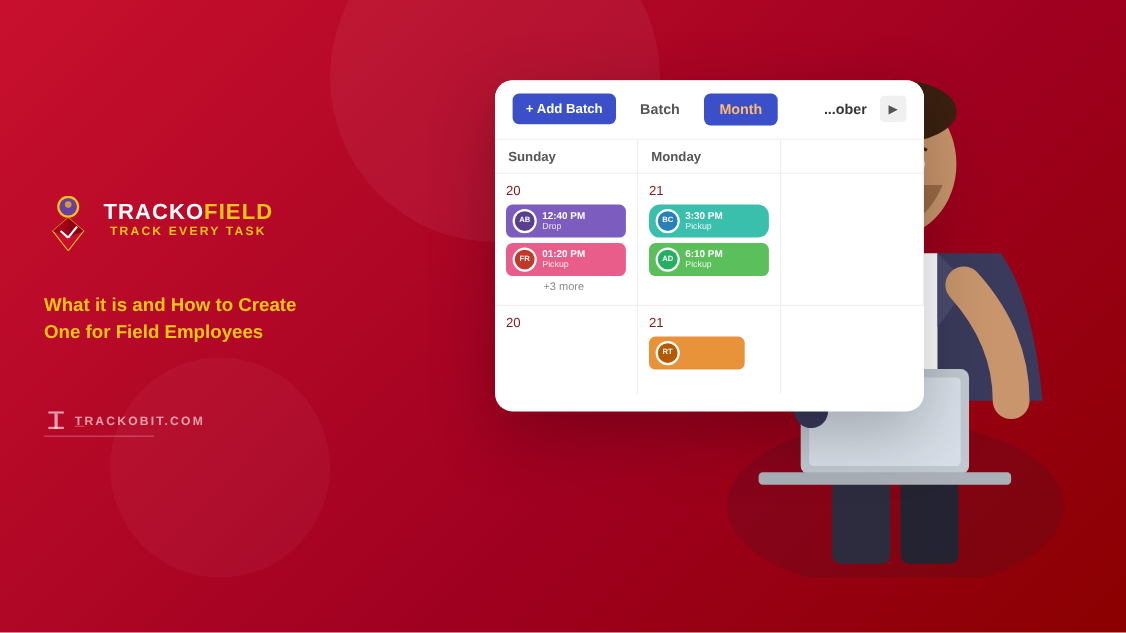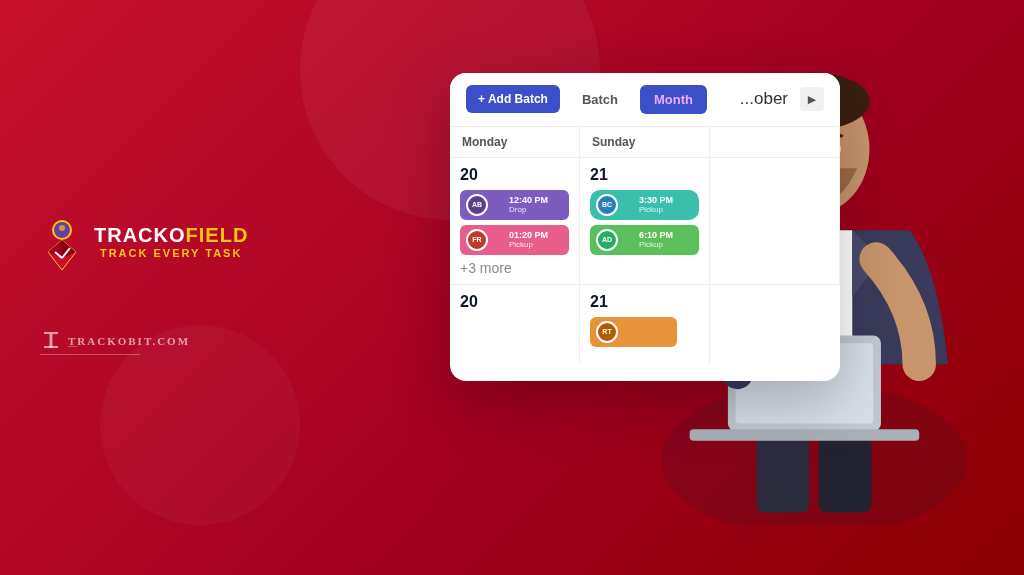--- a/index.html
+++ b/index.html
@@ -107,21 +107,20 @@
       line-height: 1.4;
       margin-bottom: 36px;
     }
 
     
     .footer-logo {
       display: flex;
       align-items: center;
       gap: 6px;
       margin-top: 22px;
-      font-family: Liberation Serif, serif;
     }
     .footer-logo-underline {
       width: 100px;
       height: 1px;
       background: rgba(255,255,255,0.3);
       margin-top: 2px;
     }
 
     
     .right-section {
@@ -187,28 +186,28 @@
       background: transparent;
       padding: 7px 14px;
       font-size: 13px;
       font-weight: 600;
       border-radius: 6px;
       cursor: pointer;
       color: #555;
     }
     .tab-btn.active {
       background: #3b4fc8;
-      color: #f0abfc;
+      color: #fdba74;
     }
 
     .nav-label {
       margin-left: auto;
-      font-size: 17px;
+      font-size: 13px;
       color: #333;
-      font-weight: 400;
+      font-weight: 700;
     }
     .nav-arrow {
       width: 24px;
       height: 24px;
       display: flex;
       align-items: center;
       justify-content: center;
       background: #f0f0f0;
       border-radius: 4px;
       cursor: pointer;
@@ -237,33 +236,33 @@
     .day-cell {
       padding: 8px 10px;
       border-right: 1px solid #eee;
       border-bottom: 1px solid #eee;
       min-height: 120px;
       vertical-align: top;
     }
     .day-cell:last-child { border-right: none; }
 
     .day-num {
-      font-size: 16px;
-      color: #0f172a;
+      font-size: 12px;
+      color: #7f1d1d;
       margin-bottom: 6px;
-      font-weight: 700;
+      font-weight: 400;
     }
 
     .event-card {
       border-radius: 6px;
       padding: 4px 6px;
       margin-bottom: 5px;
       display: flex;
       align-items: center;
-      gap: 21px;
+      gap: 5px;
       cursor: pointer;
     }
     .event-avatar {
       width: 22px;
       height: 22px;
       border-radius: 50%;
       display: flex;
       align-items: center;
       justify-content: center;
       font-size: 7px;
@@ -291,23 +290,23 @@
     .event-teal   { background: #3bbfad; border-radius: 10px; }
     .event-green  { background: #5bbf5b; }
     .event-orange { background: #e8923a; }
 
     .avatar-purple { background: #5a3f8f; }
     .avatar-red    { background: #c0392b; }
     .avatar-blue   { background: #2980b9; }
     .avatar-green  { background: #27ae60; }
 
     .more-label {
-      font-size: 14px;
+      font-size: 10px;
       color: #888;
-      text-align: left;
+      text-align: center;
       padding-right: 4px;
       margin-top: 2px;
       cursor: pointer;
     }
 
     
     .footer-row {
       display: flex;
       align-items: center;
       flex-direction: column;
@@ -345,20 +344,23 @@
         <div class="logo-name">
           <span class="logo-track">TRACKO</span><span class="logo-ofield">FIELD</span>
         </div>
         <div class="logo-tagline">TRACK EVERY TASK</div>
       </div>
     </div>
 
     <div class="headline">
     </div>
 
+    <div class="subtitle">
+      What it is and How to Create<br>One for Field Employees
+    </div>
 
     <div class="footer-row">
       <div class="footer-logo">
 
         <svg width="22" height="22" viewBox="0 0 22 22">
           <rect x="4" y="2" width="14" height="2" fill="rgba(255,255,255,0.6)"></rect>
           <rect x="9.5" y="4" width="3" height="14" fill="rgba(255,255,255,0.6)"></rect>
           <rect x="4" y="16" width="14" height="2" fill="rgba(255,255,255,0.6)"></rect>
         </svg>
         <div style="display:flex;align-items:center;">
@@ -380,22 +382,22 @@
           <span>+ Add Batch</span>
         </button>
         <button class="tab-btn">Batch</button>
         <button class="tab-btn active">Month</button>
         <span class="nav-label">...ober</span>
         <div class="nav-arrow">▶</div>
       </div>
 
       <div class="calendar-grid">
 
+        <div class="day-header">Sunday</div>
         <div class="day-header">Monday</div>
-        <div class="day-header">Sunday</div>
         <div class="day-header"></div>
 
         <div class="day-cell">
           <div class="day-num">20</div>
 
           <div class="event-card event-purple">
             <div class="event-avatar avatar-purple">AB</div>
             <div class="event-info">
               <span class="event-time">12:40 PM</span>
               <span class="event-type">Drop</span>

